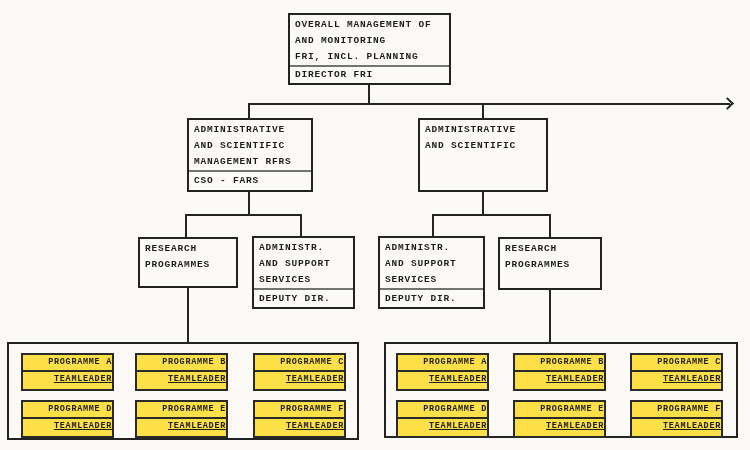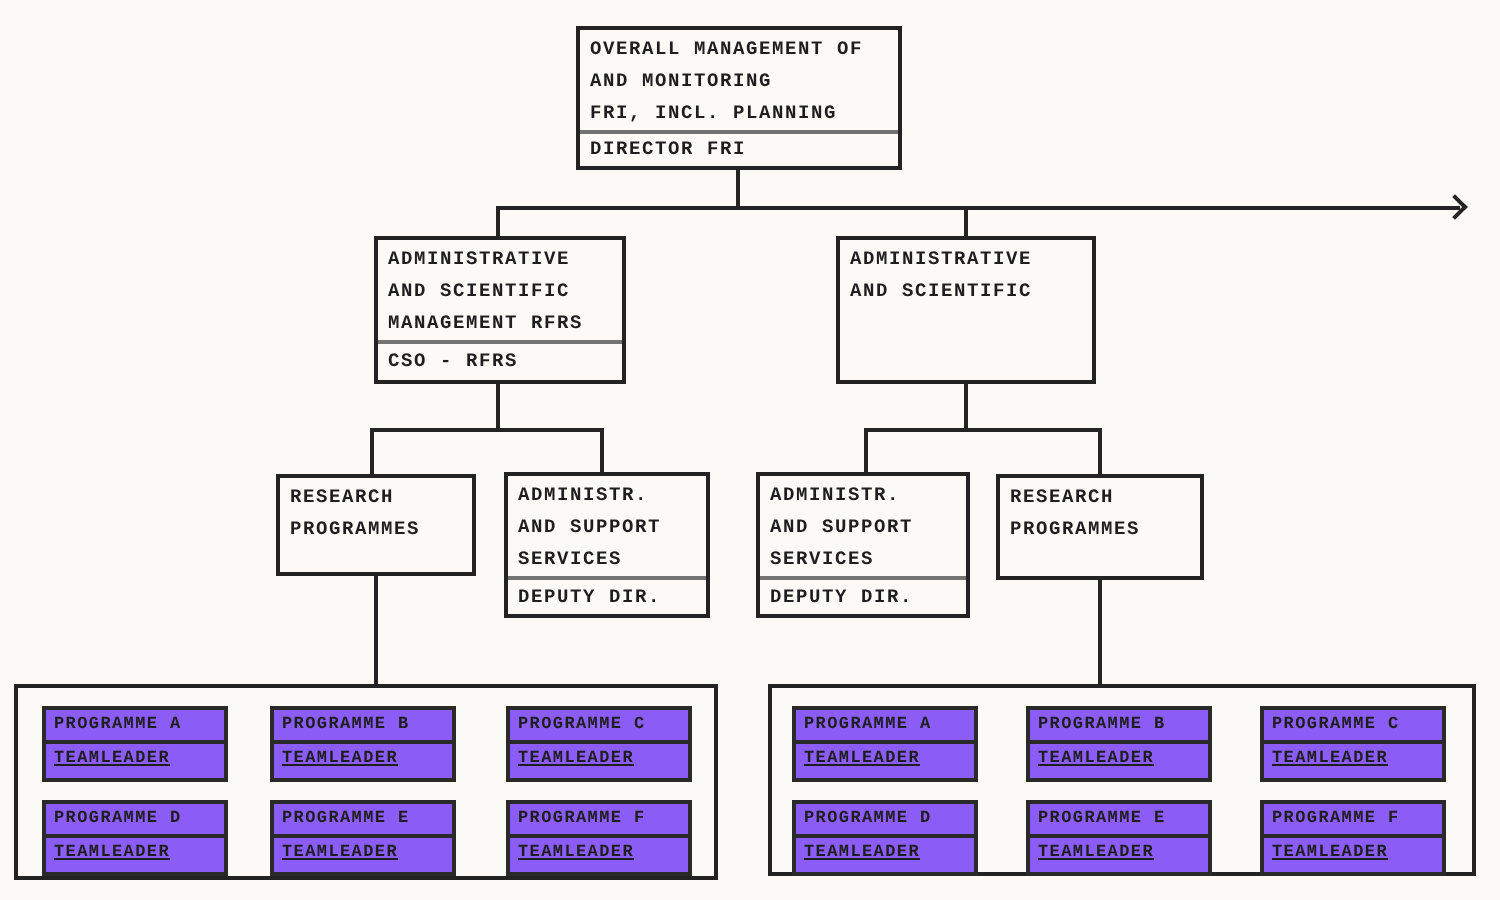--- a/index.html
+++ b/index.html
@@ -48,21 +48,22 @@
     border: 2px solid #232323;
     background: #fbfaf7;
   }
   .prog {
     position: absolute;
     width: 93px; height: 38px;
     border: 2px solid #2a2a2a;
     font-size: 8.5px;
     font-weight: 700;
     letter-spacing: 0.7px;
-    background: #8b5cf6;
+    background: #fde047;
+    text-align: right;
   }
   .pt {
     height: 17px;
     border-bottom: 2px solid #2a2a2a;
     padding: 2px 0 0 4px;
   }
   .pr { padding: 2px 0 0 4px; text-decoration: underline; }
 </style>
 </head>
 <body>
@@ -96,21 +97,21 @@
     </div>
     <div class="brole">DIRECTOR FRI</div>
   </div>
 
   <div class="box" style="left:187px; top:118px; width:126px; height:74px;">
     <div class="blines">
       <div>ADMINISTRATIVE</div>
       <div>AND SCIENTIFIC</div>
       <div>MANAGEMENT RFRS</div>
     </div>
-    <div class="brole">CSO - RFRS</div>
+    <div class="brole">CSO - FARS</div>
   </div>
 
   <div class="box" style="left:418px; top:118px; width:130px; height:74px;">
     <div class="blines">
       <div>ADMINISTRATIVE</div>
       <div>AND SCIENTIFIC</div>
     </div>
   </div>
 
   <div class="box" style="left:138px; top:237px; width:100px; height:51px;">

